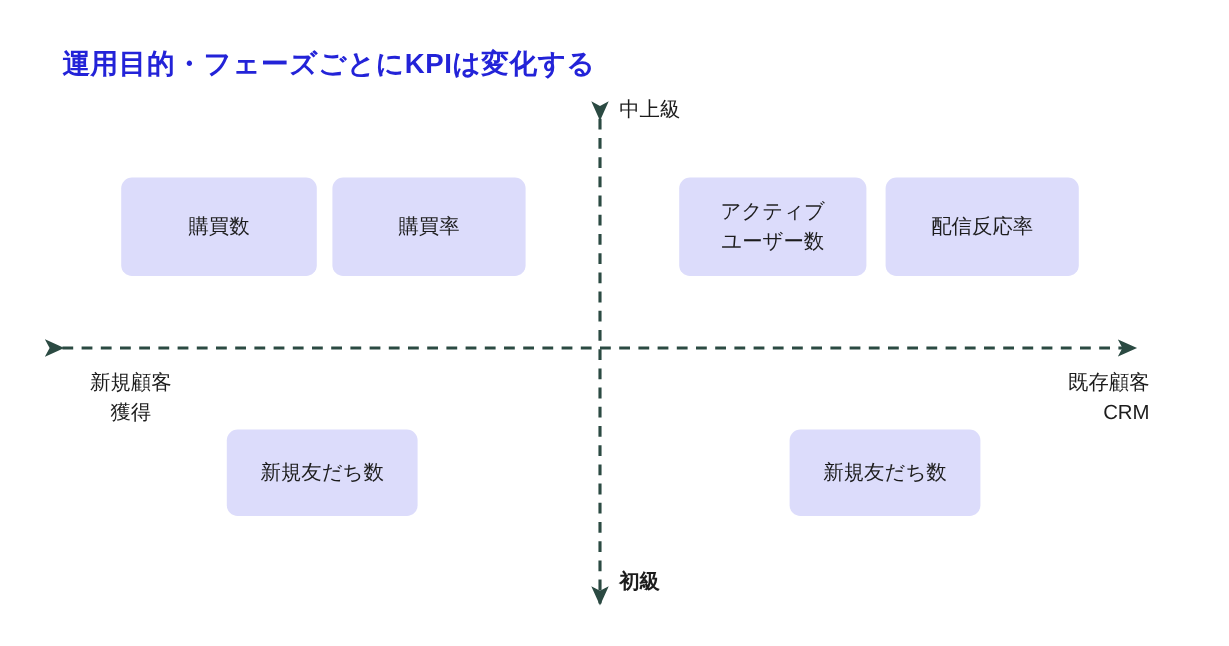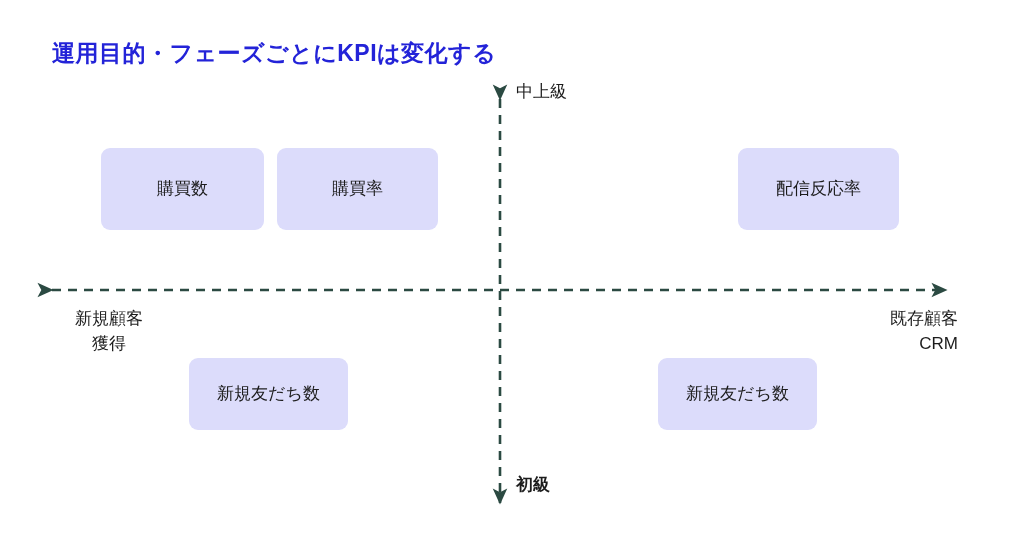--- a/index.html
+++ b/index.html
@@ -130,20 +130,26 @@
   </div>
 
   <div class="kpi-card" style="left:101px; top:148px; width:163px; height:82px;">
     <span>購買数</span>
   </div>
 
   <div class="kpi-card" style="left:277px; top:148px; width:161px; height:82px;">
     <span>購買率</span>
   </div>
 
+  <div class="kpi-card" style="left:566px; top:148px; width:156px; height:82px;">
+    <div>
+      <span>アクティブ</span>
+      <span class="line2">ユーザー数</span>
+    </div>
+  </div>
 
   <div class="kpi-card" style="left:738px; top:148px; width:161px; height:82px;">
     <span>配信反応率</span>
   </div>
 
   <div class="kpi-card" style="left:189px; top:358px; width:159px; height:72px;">
     <span>新規友だち数</span>
   </div>
 
   <div class="kpi-card" style="left:658px; top:358px; width:159px; height:72px;">

